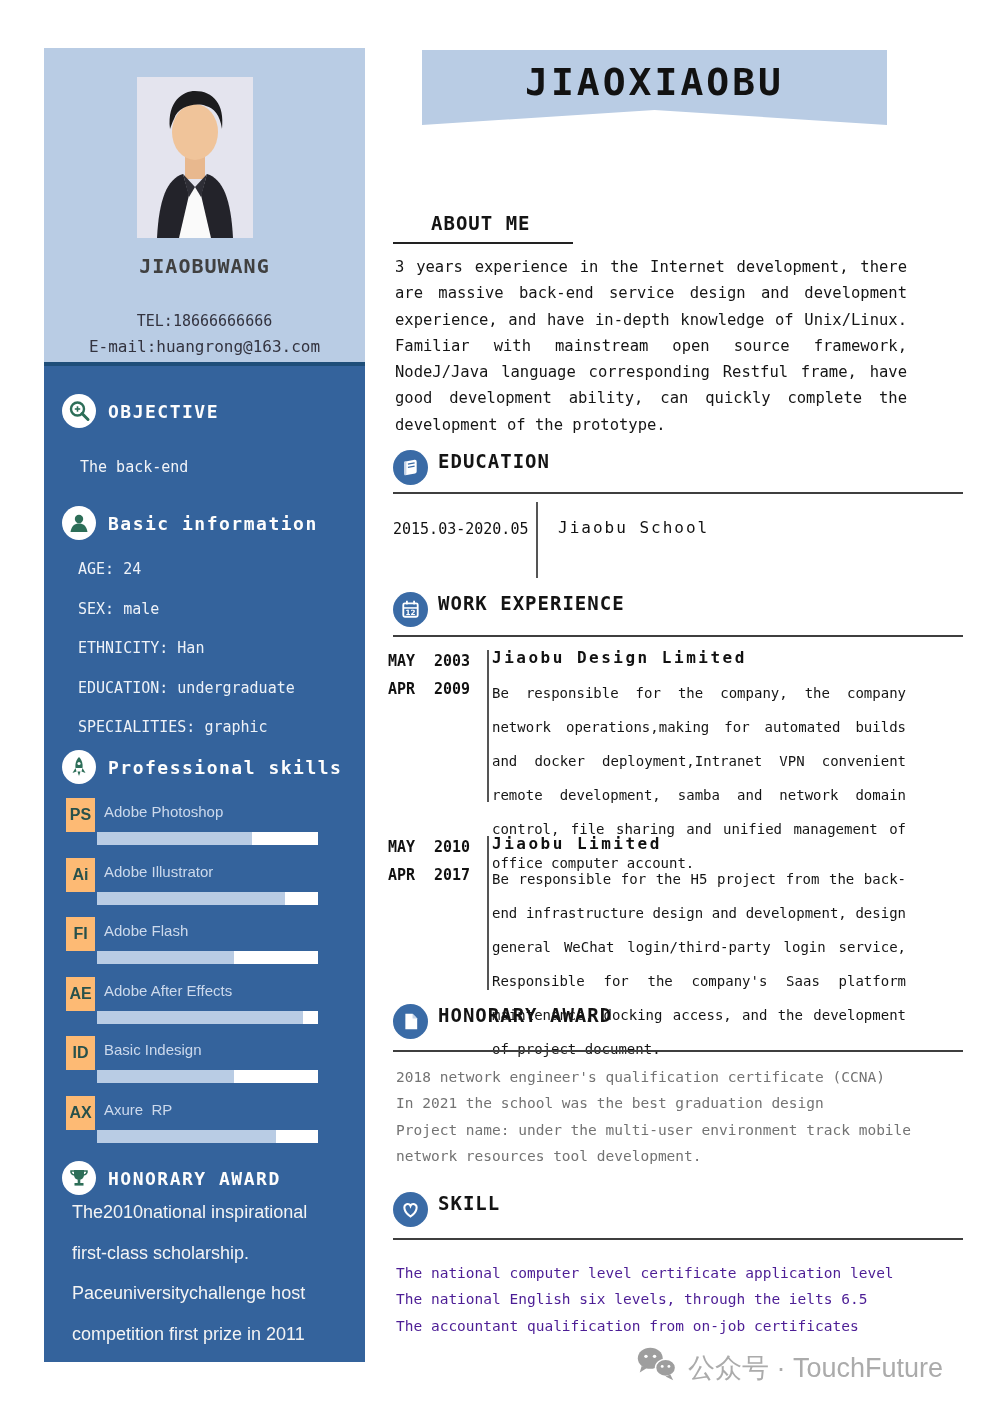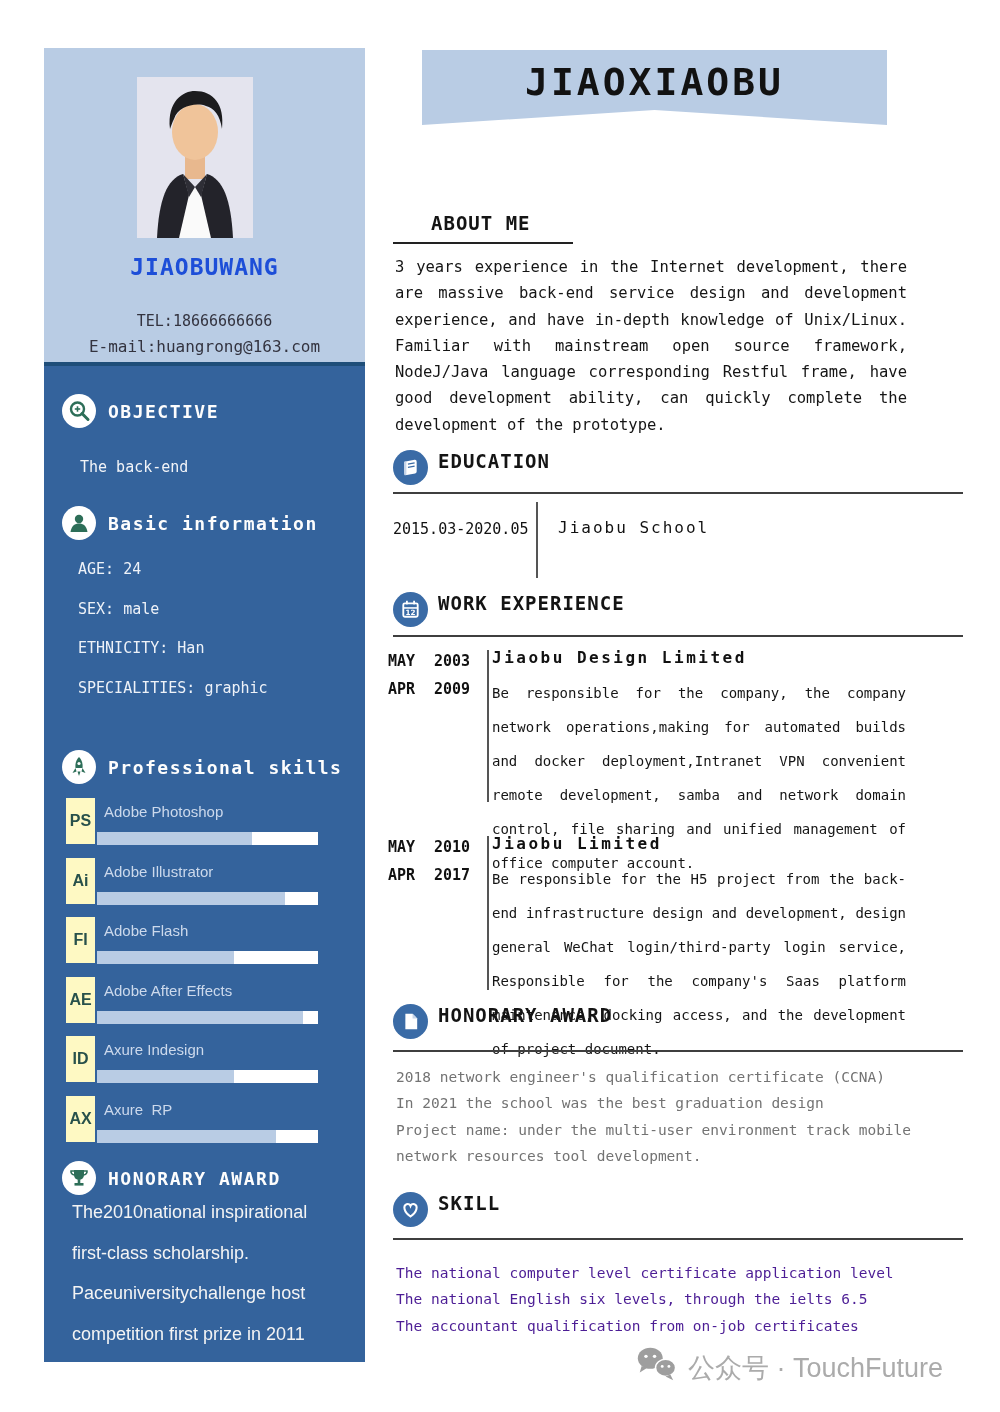--- a/index.html
+++ b/index.html
@@ -4,40 +4,40 @@
 <style>
   html,body{margin:0;padding:0;background:#ffffff;}
   .page{position:relative;width:1000px;height:1412px;background:#fff;overflow:hidden;
         font-family:"DejaVu Sans Mono", monospace;}
 
   
   .profile-card{position:absolute;left:44px;top:48px;width:321px;height:314px;
                 background:#b9cce4;text-align:center;}
   .photo{position:absolute;left:93px;top:29px;width:116px;height:161px;overflow:hidden;}
   .photo svg{display:block;}
-  .name{position:absolute;top:206px;left:0;width:100%;font-size:23px;font-weight:600;
-        letter-spacing:1px;color:#1d4ed8;}
+  .name{position:absolute;top:206px;left:0;width:100%;font-size:20px;font-weight:600;
+        letter-spacing:1px;color:#404040;}
   .tel{position:absolute;top:264px;left:0;width:100%;font-size:15px;color:#33333f;}
   .email{position:absolute;top:289px;left:0;width:100%;font-size:16px;color:#33333f;}
 
   
   .sidebar{position:absolute;left:44px;top:362px;width:321px;height:1000px;
            background:#34639c;border-top:4px solid #1f4e79;box-sizing:border-box;color:#fff;}
   .sec-head{position:absolute;left:18px;display:flex;align-items:center;gap:12px;}
   .sec-head .label{font-size:18px;font-weight:600;letter-spacing:1.5px;color:#fdfdfd;white-space:pre;}
   .circle-icon{width:34px;height:34px;flex:0 0 34px;}
   .objective-head{top:28px;}
   .objective-text{position:absolute;left:36px;top:92px;font-size:15px;color:#f2f4f8;}
   .basic-head{top:140px;}
   .basic-list{position:absolute;left:34px;top:188px;margin:0;padding:0;list-style:none;}
   .basic-list li{height:39.5px;line-height:30px;font-size:15px;color:#eef2f8;}
   .skills-head{top:384px;}
   .skills-list{position:absolute;left:0;top:432px;width:100%;}
   .skill-row{position:relative;height:59.5px;}
-  .badge{position:absolute;left:22px;top:0;width:29px;height:46px;background:#fef9c3;
+  .badge{position:absolute;left:22px;top:0;width:29px;height:34px;background:#fdba74;
          color:#28514b;font-family:"Liberation Sans",sans-serif;font-weight:700;font-size:16px;
          display:flex;align-items:center;justify-content:center;}
   .skill-name{position:absolute;left:60px;top:5px;font-family:"Liberation Sans",sans-serif;
               font-size:15px;color:#ccd9ec;white-space:pre;}
   .skill-bar{position:absolute;left:53px;top:34px;width:221px;height:13px;background:#ffffff;}
   .skill-fill{height:100%;background:#b9cce4;}
   .award-head{top:795px;}
   .award-lines{position:absolute;left:28px;top:836px;width:290px;
                font-family:"Liberation Sans",sans-serif;font-size:18px;color:#f4f4f4;}
   .award-lines div{height:40.5px;}
@@ -134,20 +134,21 @@
             <circle cx="17" cy="13" r="4.2" fill="#2d6e58"></circle>
             <path d="M8.5 26 C9.5 19.5 13 17.5 17 17.5 C21 17.5 24.5 19.5 25.5 26 Z" fill="#2d6e58"></path>
           </svg>
       </span>
       <span class="label">Basic information</span>
     </div>
     <ul class="basic-list">
       <li>AGE: 24</li>
       <li>SEX: male</li>
       <li>ETHNICITY: Han</li>
+      <li>EDUCATION: undergraduate</li>
       <li>SPECIALITIES: graphic</li>
     </ul>
 
     <div class="sec-head skills-head">
       <span class="circle-icon">
         <svg width="34" height="34" viewBox="0 0 34 34">
             <circle cx="17" cy="17" r="17" fill="#fff"></circle>
             <path d="M17 7 C20 10 21 14 20.5 18 L13.5 18 C13 14 14 10 17 7 Z" fill="#2d6e58"></path>
             <circle cx="17" cy="13.5" r="1.6" fill="#fff"></circle>
             <path d="M13.5 18 L10.5 23 L14.5 21.5 Z" fill="#2d6e58"></path>
@@ -182,21 +183,21 @@
       </div>
       <div class="skill-row">
         <span class="badge">AE</span>
         <span class="skill-name">Adobe After Effects</span>
         <div class="skill-bar">
             <div class="skill-fill" style="width: 93%;"></div>
           </div>
       </div>
       <div class="skill-row">
         <span class="badge">ID</span>
-        <span class="skill-name">Axure Indesign</span>
+        <span class="skill-name">Basic Indesign</span>
         <div class="skill-bar">
             <div class="skill-fill" style="width: 62%;"></div>
           </div>
       </div>
       <div class="skill-row">
         <span class="badge">AX</span>
         <span class="skill-name">Axure  RP</span>
         <div class="skill-bar">
             <div class="skill-fill" style="width: 81%;"></div>
           </div>

